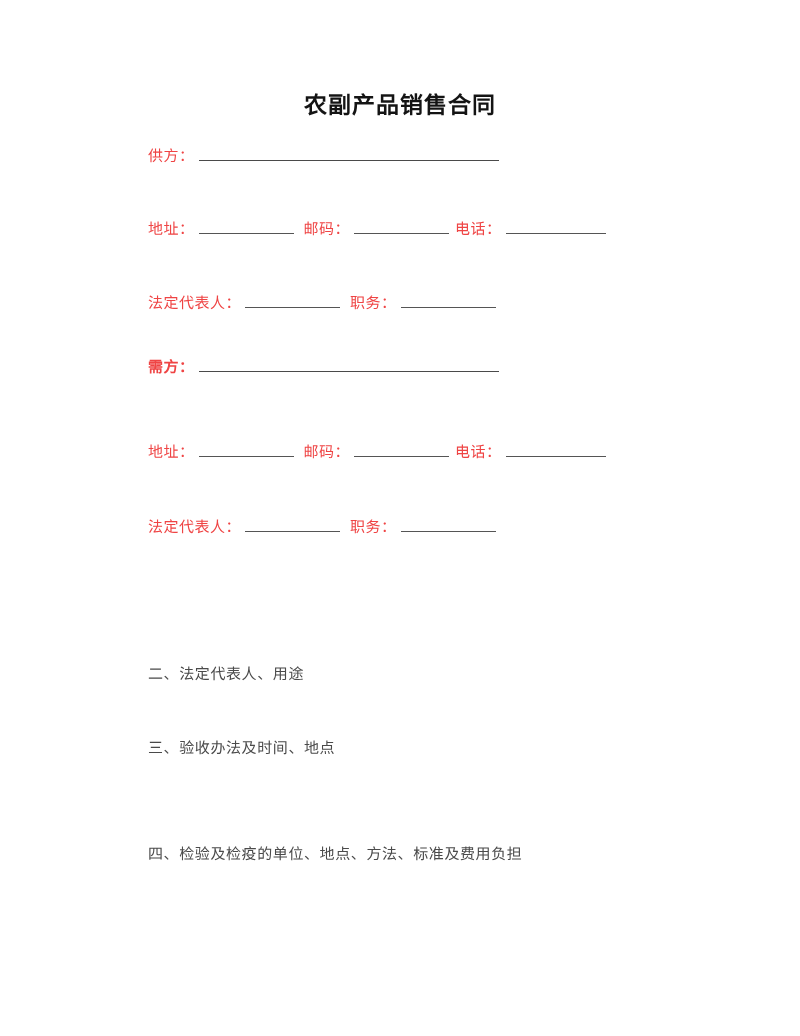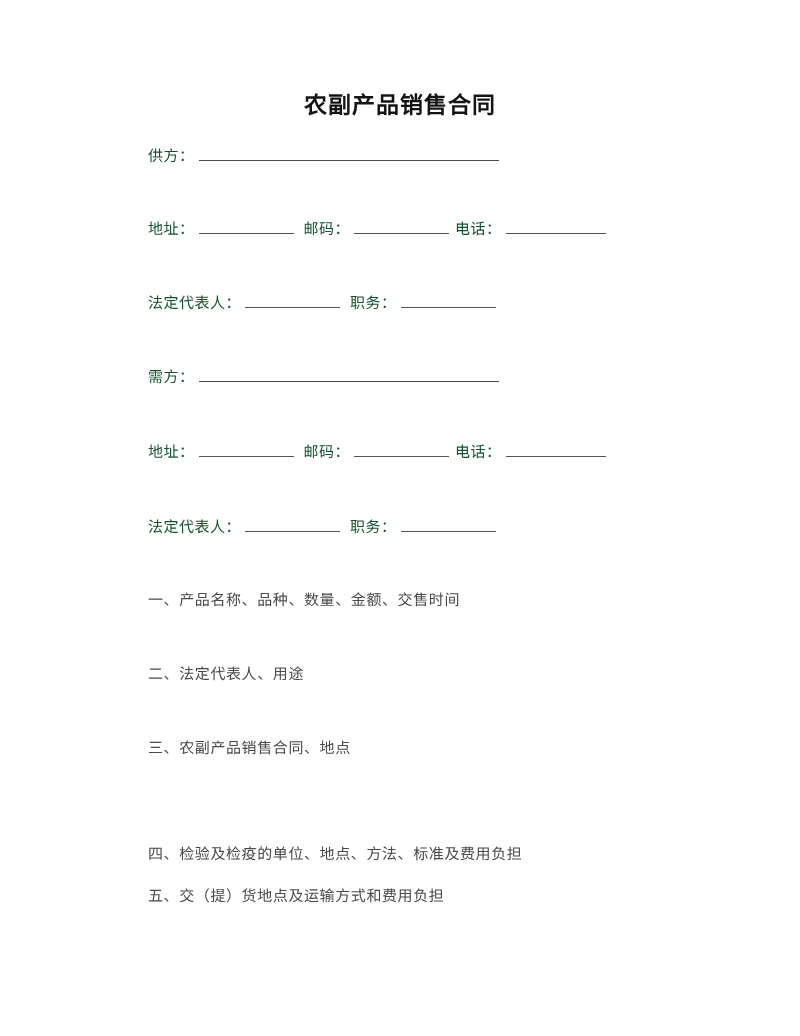--- a/index.html
+++ b/index.html
@@ -36,21 +36,21 @@
     position: absolute;
     left: 148px;
     font-size: 15px;
     color: #4a4a4a;
     white-space: nowrap;
     line-height: 20px;
     display: flex;
     align-items: baseline;
   }
   .label {
-    color: #14532d;
+    color: #ef4444;
     letter-spacing: 0.5px;
   }
   .blank {
     display: inline-block;
     border-bottom: 1px solid #555555;
     height: 15px;
     margin: 0 2px 0 4px;
     vertical-align: bottom;
   }
   .blank.long   { width: 300px; border-bottom-color: #4a4a4a; }
@@ -92,21 +92,21 @@
   </div>
 
   <div class="form-line" style="top:292px;">
     <span class="label">法定代表人：</span>
     <span class="blank medium"></span>
     <span class="gap-sm"></span>
     <span class="label">职务：</span>
     <span class="blank medium"></span>
   </div>
 
-  <div class="form-line" style="top:366px;">
+  <div class="form-line" style="top:356px;font-weight:bold;">
     <span class="label">需方：</span>
     <span class="blank long"></span>
   </div>
 
   <div class="form-line" style="top:441px;">
     <span class="label">地址：</span>
     <span class="blank medium"></span>
     <span class="gap-sm"></span>
     <span class="label">邮码：</span>
     <span class="blank medium"></span>
@@ -116,23 +116,21 @@
   </div>
 
   <div class="form-line" style="top:516px;">
     <span class="label">法定代表人：</span>
     <span class="blank medium"></span>
     <span class="gap-sm"></span>
     <span class="label">职务：</span>
     <span class="blank medium"></span>
   </div>
 
-  <div class="clause" style="top:590px;">一、产品名称、品种、数量、金额、交售时间</div>
 
   <div class="clause" style="top:664px;">二、法定代表人、用途</div>
 
-  <div class="clause" style="top:738px;">三、农副产品销售合同、地点</div>
+  <div class="clause" style="top:738px;">三、验收办法及时间、地点</div>
 
   <div class="clause" style="top:812px;margin-top:32px;">四、检验及检疫的单位、地点、方法、标准及费用负担</div>
 
-  <div class="clause" style="top:886px;">五、交（提）货地点及运输方式和费用负担</div>
 
 </div>
 
 </body></html>

